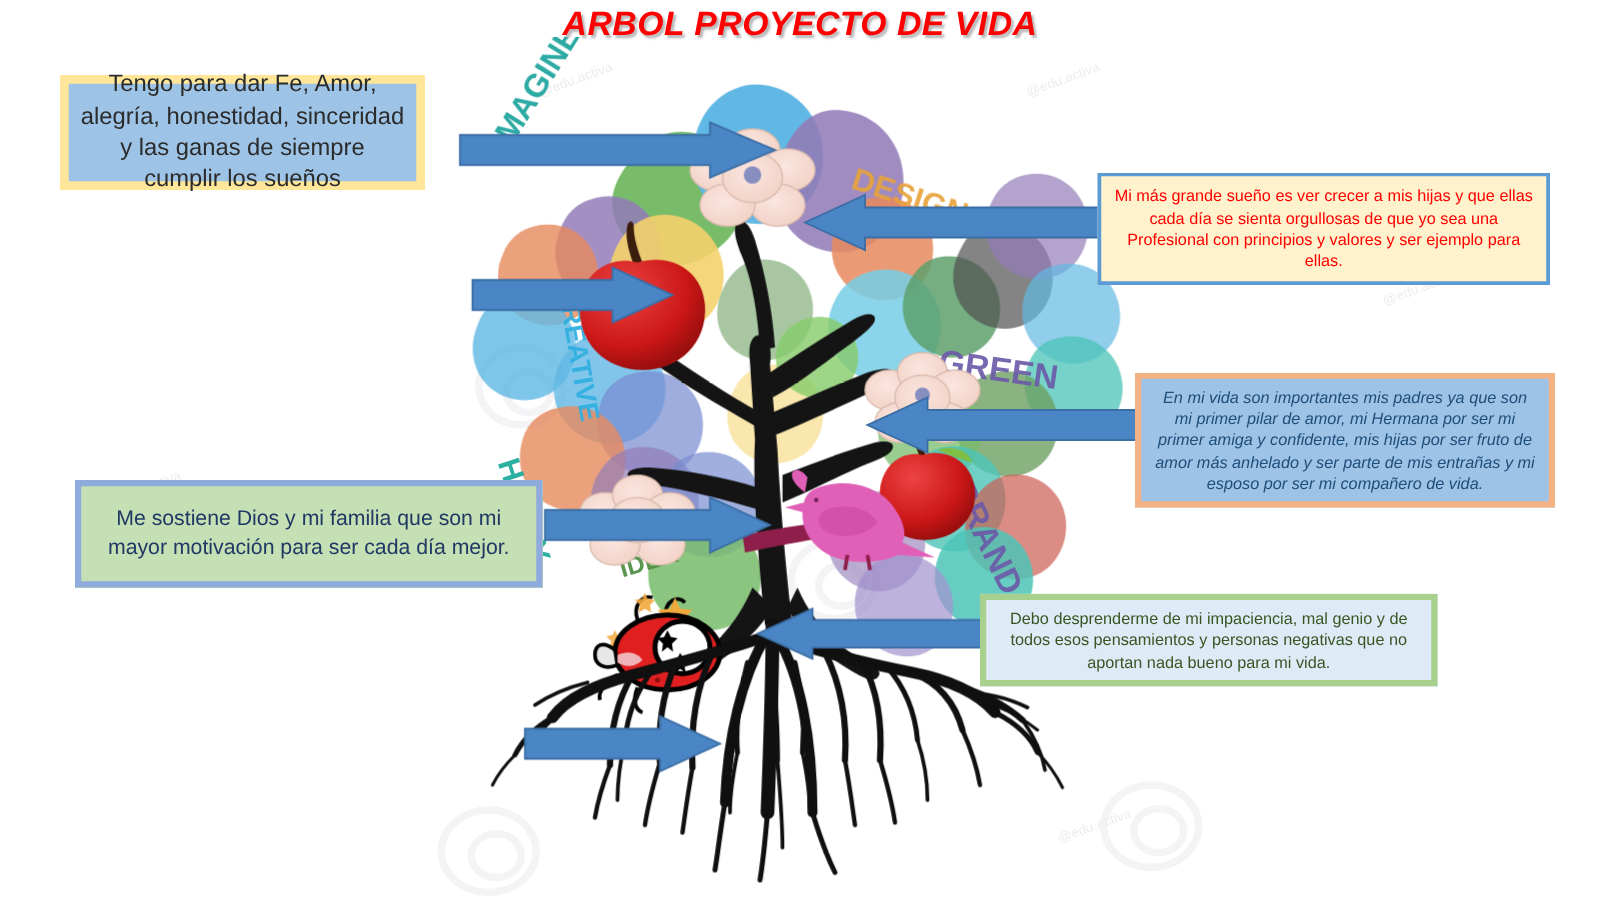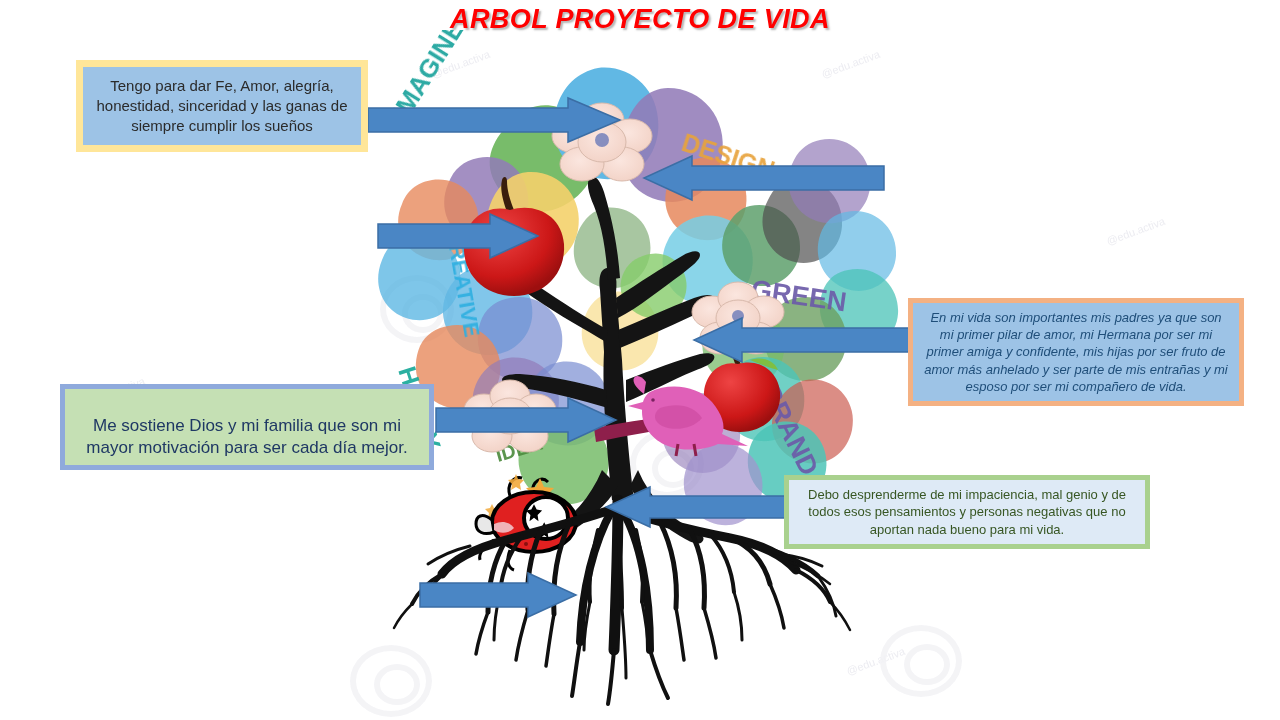--- a/index.html
+++ b/index.html
@@ -309,30 +309,33 @@
       <path d="M218,10 L48,10 L48,0 L0,22 L48,44 L48,34 L218,34 Z" fill="#4A86C5" stroke="#3B6EA5" stroke-width="1.5"></path>
     </svg>
   </div>
 
   <div class="arrow" style="left:606px;top:487px;">
     <svg width="186" height="40" viewBox="0 0 186 40">
       <path d="M186,9 L44,9 L44,0 L0,20 L44,40 L44,31 L186,31 Z" fill="#4A86C5" stroke="#3B6EA5" stroke-width="1.5"></path>
     </svg>
   </div>
 
-  <div class="box" style="left:76px;top:60px;width:292px;height:92px;background:#9DC3E6;border:7px solid #FFE699;color:#2B2B2B;font-size:15px;">
+  <div class="box" style="left:48px;top:60px;width:292px;height:92px;background:#9DC3E6;border:7px solid #FFE699;color:#2B2B2B;font-size:19px;">
     <span>Tengo para dar Fe, Amor, alegría, honestidad, sinceridad y las ganas de siempre cumplir los sueños</span>
   </div>
 
 
-  <div class="box" style="left:60px;top:384px;width:374px;height:86px;background:#C5E0B4;border:5px solid #8FAADC;color:#1F3864;font-size:17px;align-items:flex-end;">
+  <div class="box" style="left:60px;top:384px;width:374px;height:86px;background:#C5E0B4;border:5px solid #8FAADC;color:#1F3864;font-size:17px;">
     <span>Me sostiene Dios y mi familia que son mi mayor motivación para ser cada día mejor.</span>
   </div>
 
 
+  <div class="box" style="left:878px;top:138px;width:362px;height:90px;background:#FFF2CC;border:3px solid #5B9BD5;color:#FF0000;font-size:13px;">
+    <span>Mi más grande sueño es ver crecer a mis hijas y que ellas cada día se sienta orgullosas de que yo sea una Profesional con principios y valores y ser ejemplo para ellas.</span>
+  </div>
 
   <div class="box" style="left:908px;top:298px;width:336px;height:108px;background:#9DC3E6;border:5px solid #F4B183;color:#1F4E79;font-size:13px;font-style:italic;">
     <span>En mi vida son importantes mis padres ya que son mi primer pilar de amor, mi Hermana por ser mi primer amiga y confidente, mis hijas por ser fruto de amor más anhelado y ser parte de mis entrañas y mi esposo por ser mi compañero de vida.</span>
   </div>
 
   <div class="box" style="left:784px;top:475px;width:366px;height:74px;background:#DEEAF6;border:5px solid #A9D18E;color:#375623;font-size:13px;">
     <span>Debo desprenderme de mi impaciencia, mal genio y de todos esos pensamientos y personas negativas que no aportan nada bueno para mi vida.</span>
   </div>
 
 </div>

